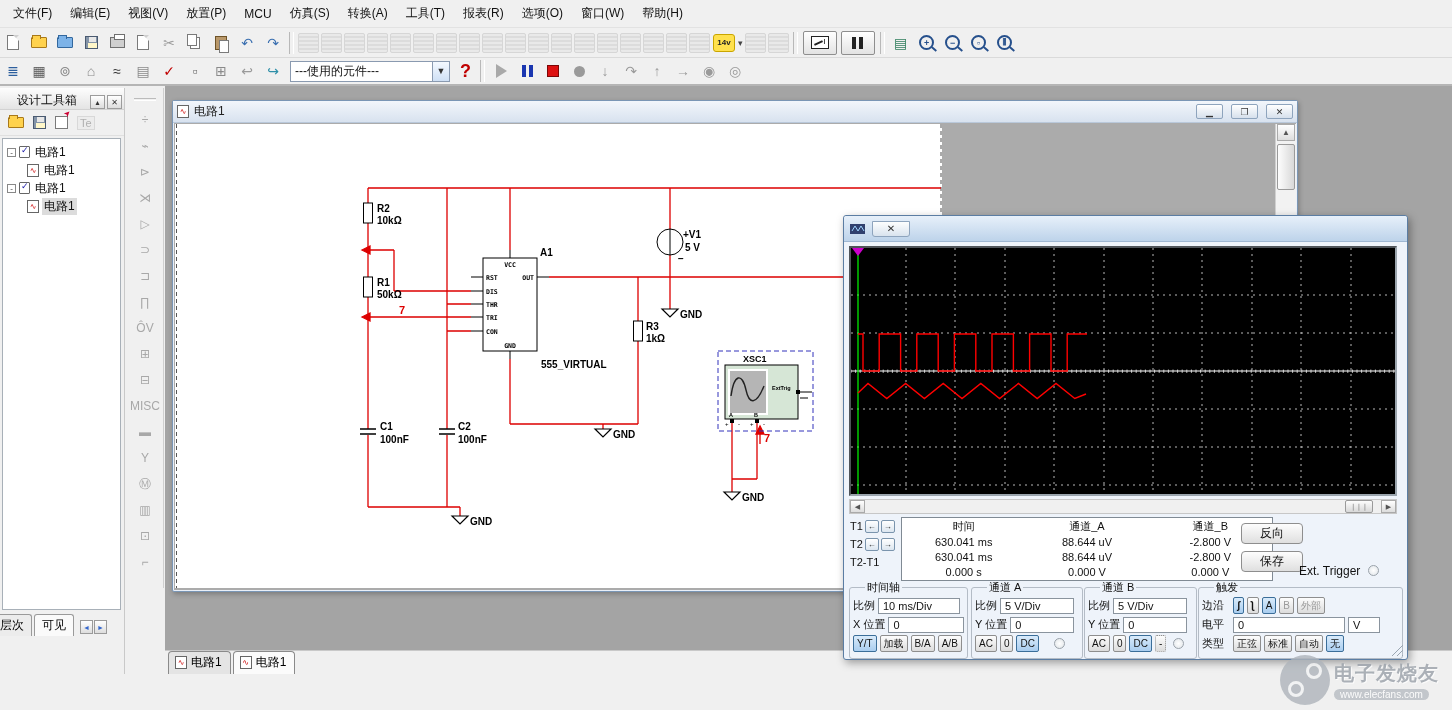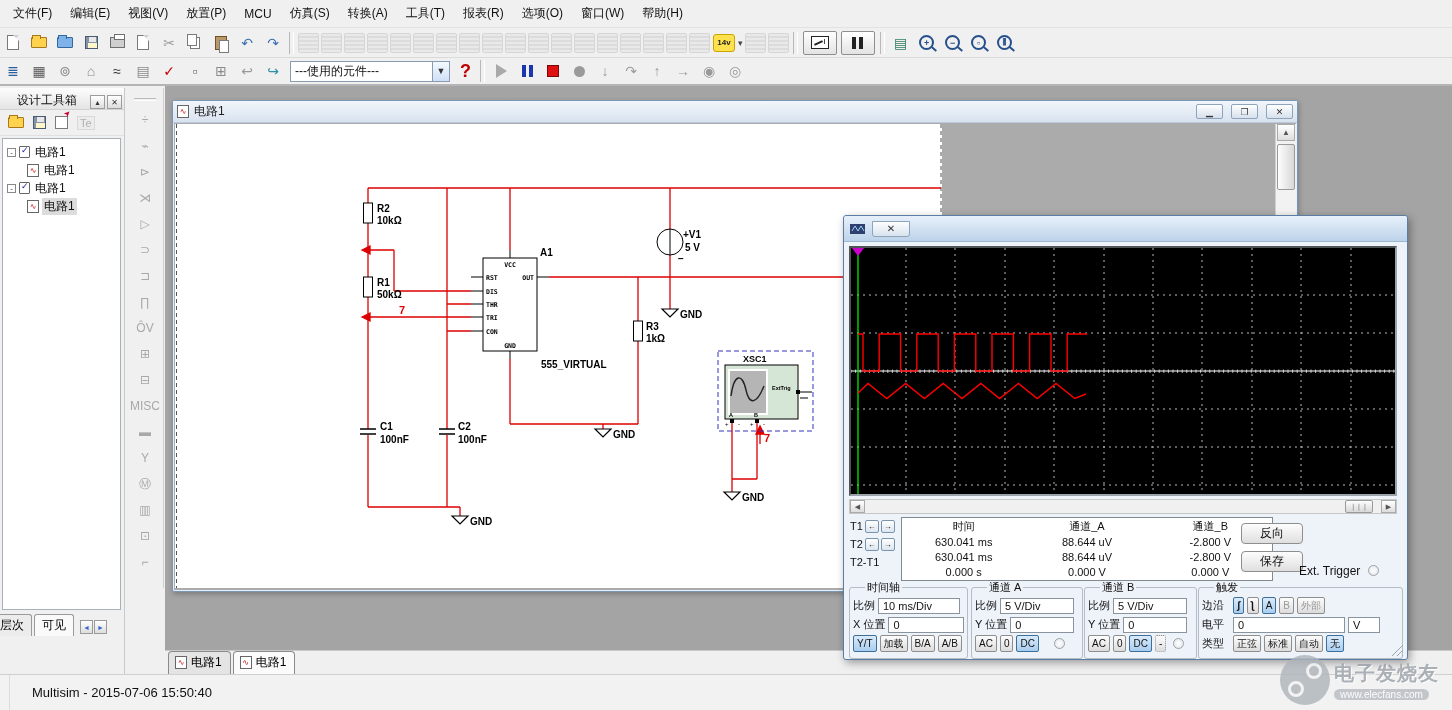--- a/index.html
+++ b/index.html
@@ -830,24 +830,20 @@
         <span class="mini-doc">∿</span>
         <span>电路1</span>
       </span>
       <span class="mtab active">
         <span class="mini-doc">∿</span>
         <span>电路1</span>
       </span>
     </div>
   </div>
 
-  <div class="statusbar">
-    <span class="pane" style="width:10px"></span>
-    <span class="txt">Multisim  -  2015-07-06 15:50:40</span>
-  </div>
 
   <div class="watermark">
     <span class="wm-logo"></span>
     <span class="wm-text">
       <span class="l1">电子发烧友</span><br>
       <span class="l2">www.elecfans.com</span>
     </span>
   </div>
 
 </div>

